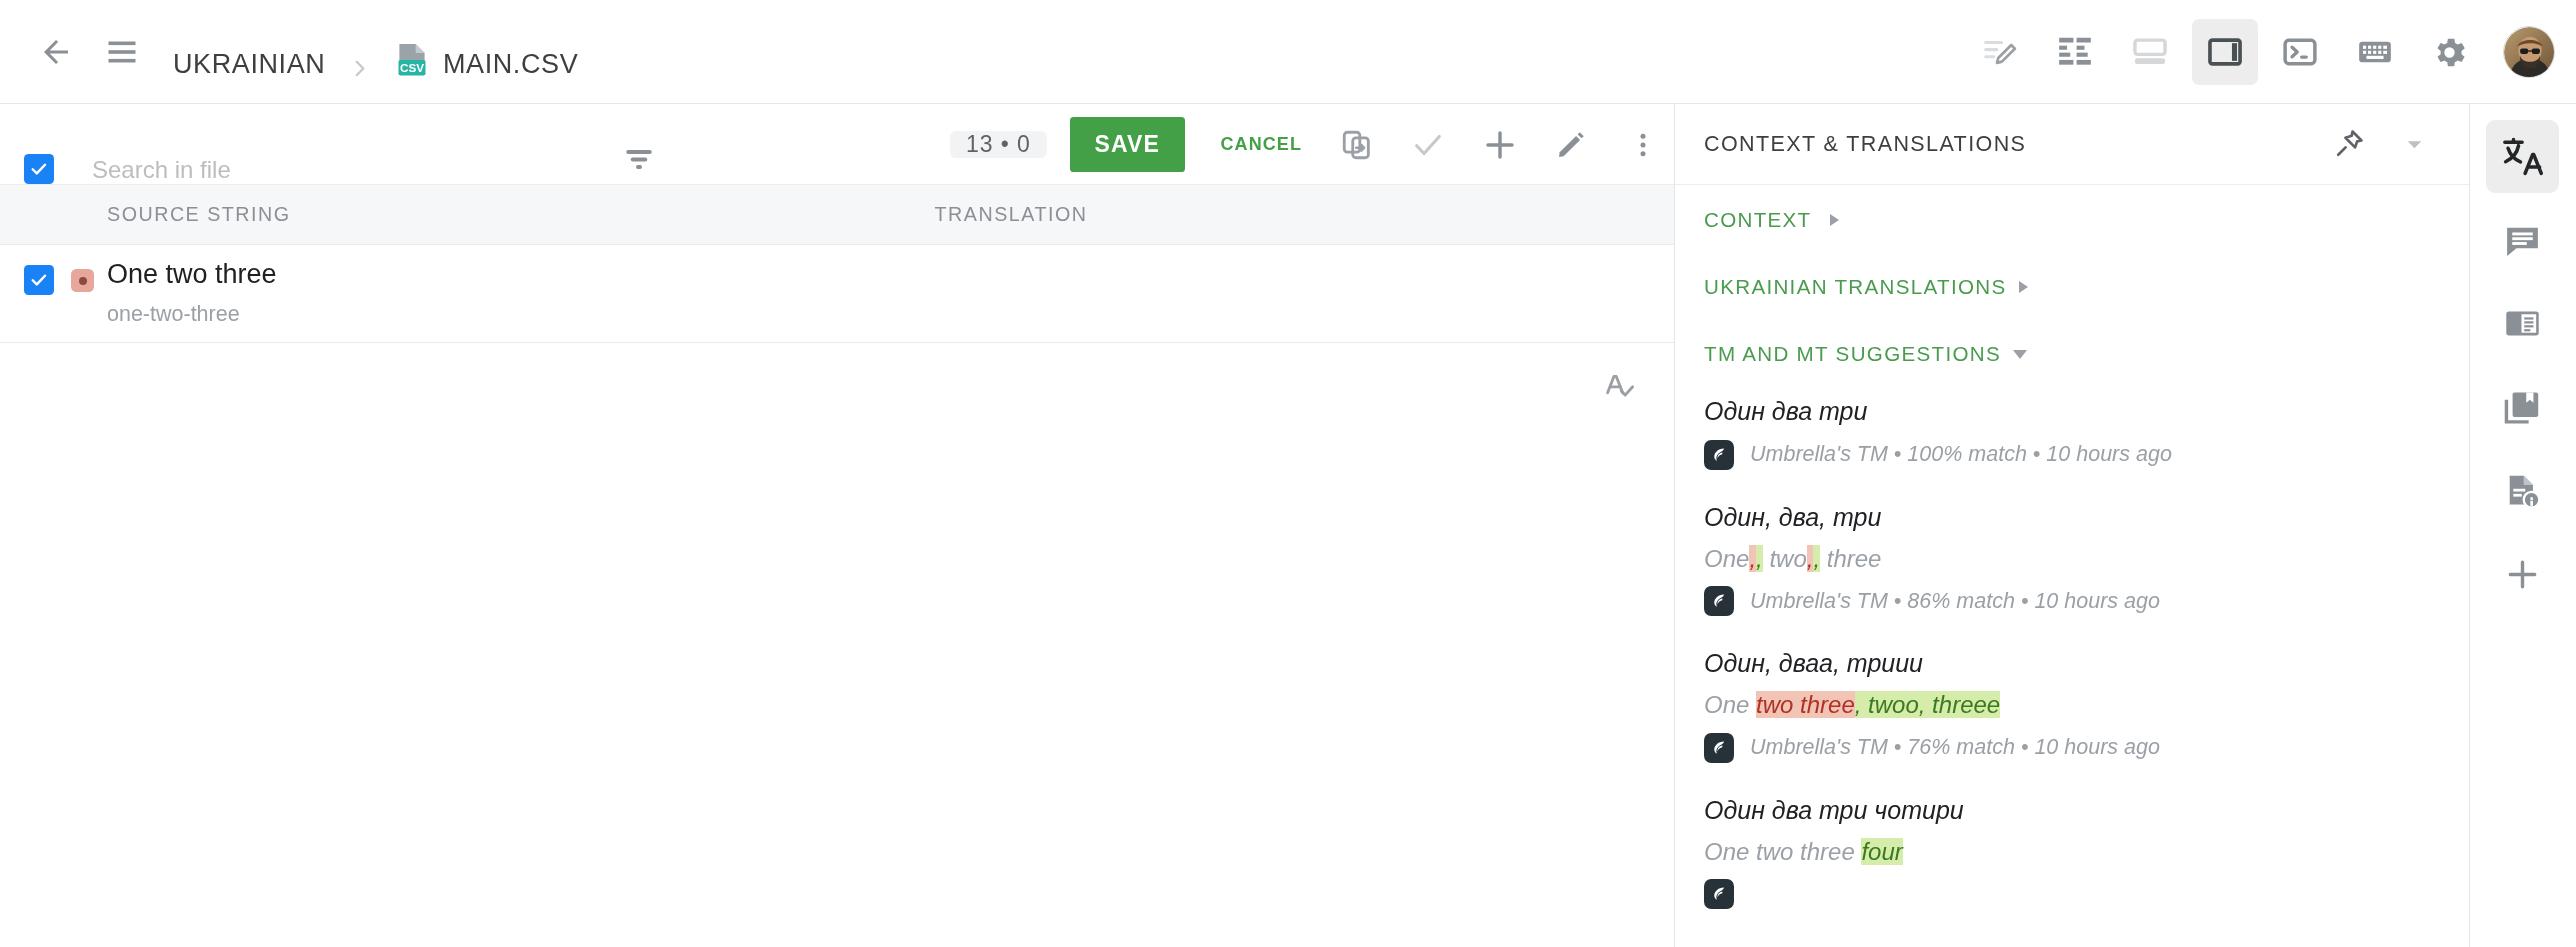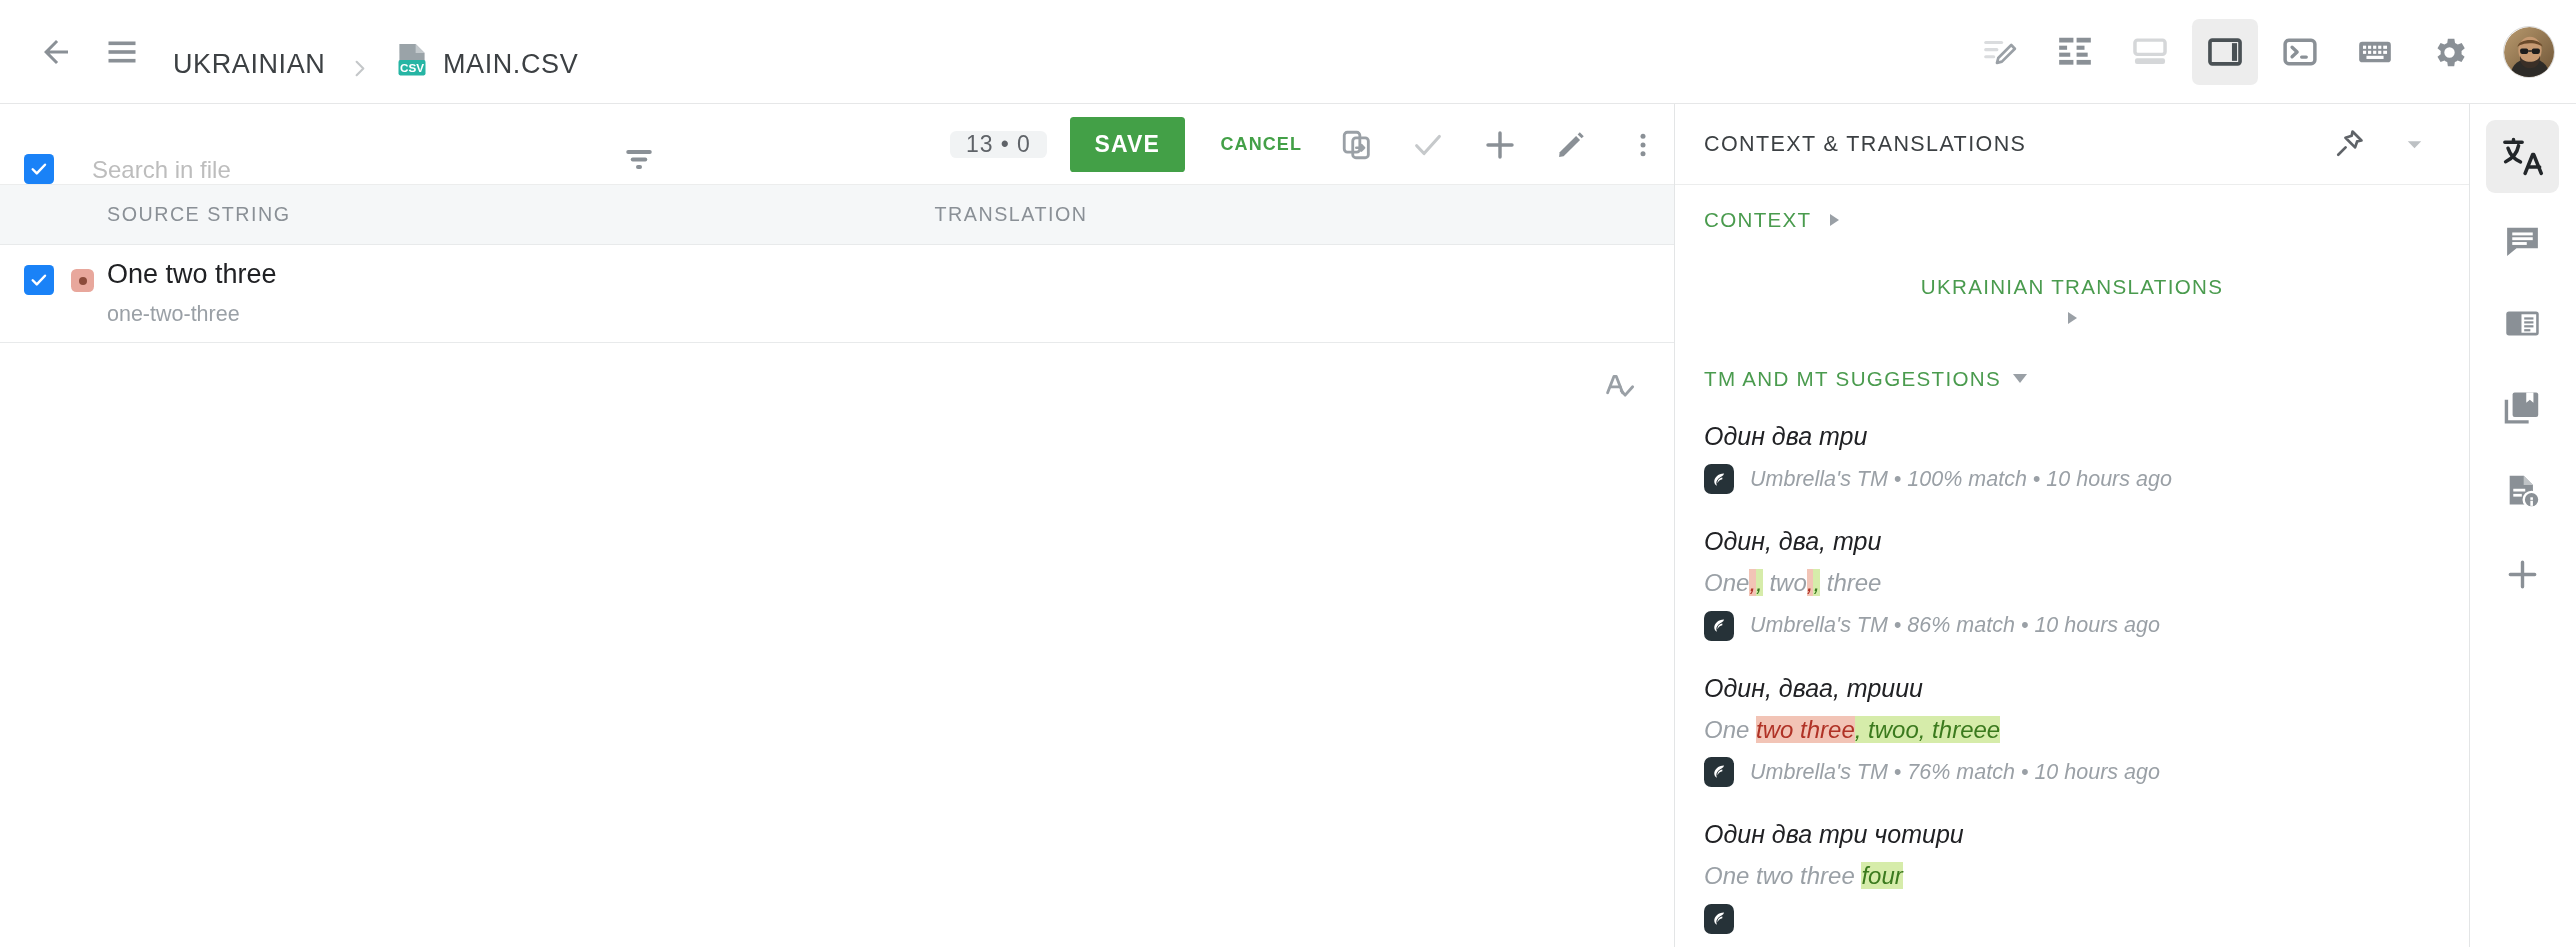--- a/index.html
+++ b/index.html
@@ -146,21 +146,21 @@
   .ctx-head .pin-btn { position:absolute; right: 97px; width: 47px; height: 47px; }
   .ctx-head .caret-btn { position:absolute; right: 36px; width: 38px; height: 38px; }
 
   .ctx-body { padding: 0 29px; }
   .sec-link {
     display:flex; align-items:center; gap: 12.5px;
     color: #4a9b4e; font-size: 20.6px; letter-spacing: 1.3px;
     text-transform: uppercase; cursor: pointer;
   }
   .sec-context { margin-top: 23px; gap: 18px; }
-  .sec-uktrans { margin-top: 43px; flex-direction: column; }
+  .sec-uktrans { margin-top: 43px; }
   .sec-tmmt    { margin-top: 43px; }
 
   .tri-right { width:0;height:0;border-left:9.8px solid #9aa0a6;
                border-top:6.3px solid transparent;border-bottom:6.3px solid transparent; }
   .tri-down  { width:0;height:0;border-top:9px solid #9aa0a6;
                border-left:7.2px solid transparent;border-right:7.2px solid transparent; }
 
   .sugg-list { margin-top: 30px; }
   .sugg { margin-bottom: 32px; cursor: pointer; font-style: italic; }
   .sugg-target { font-size: 25px; color: #202124; line-height: 1.25; }

